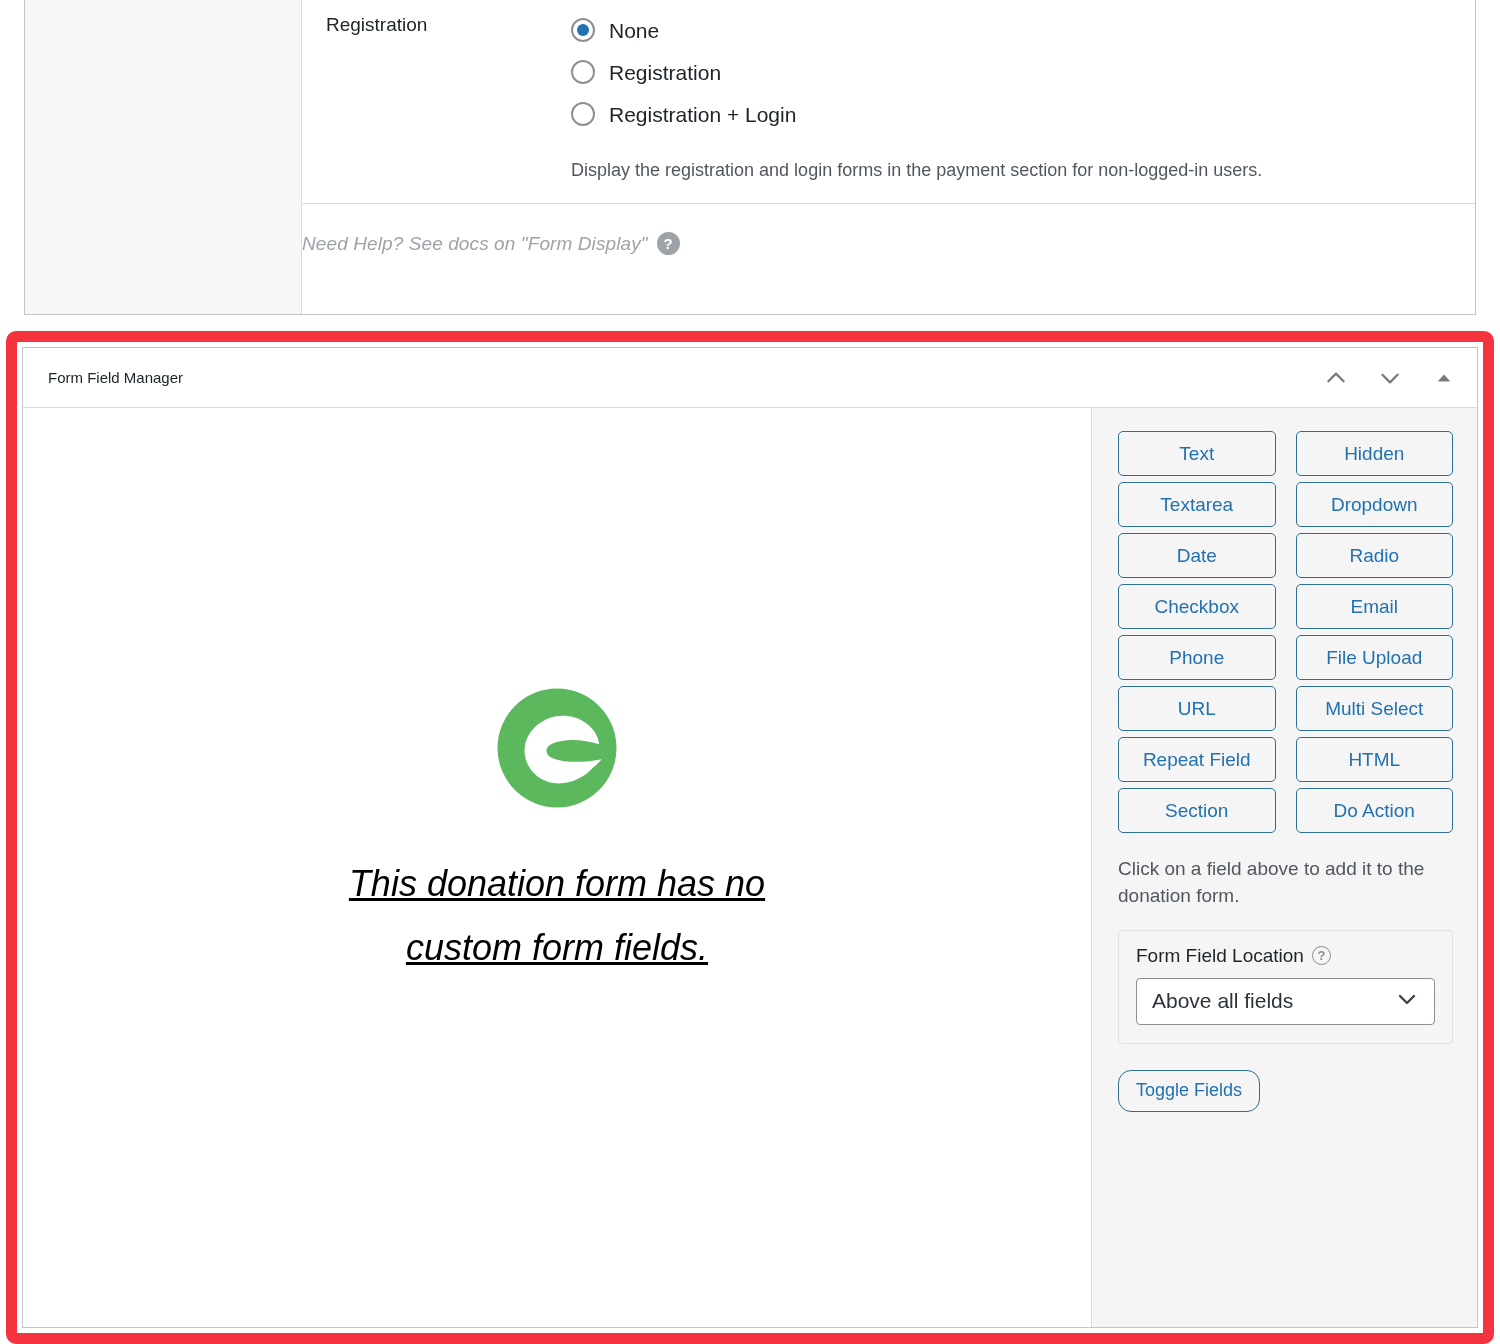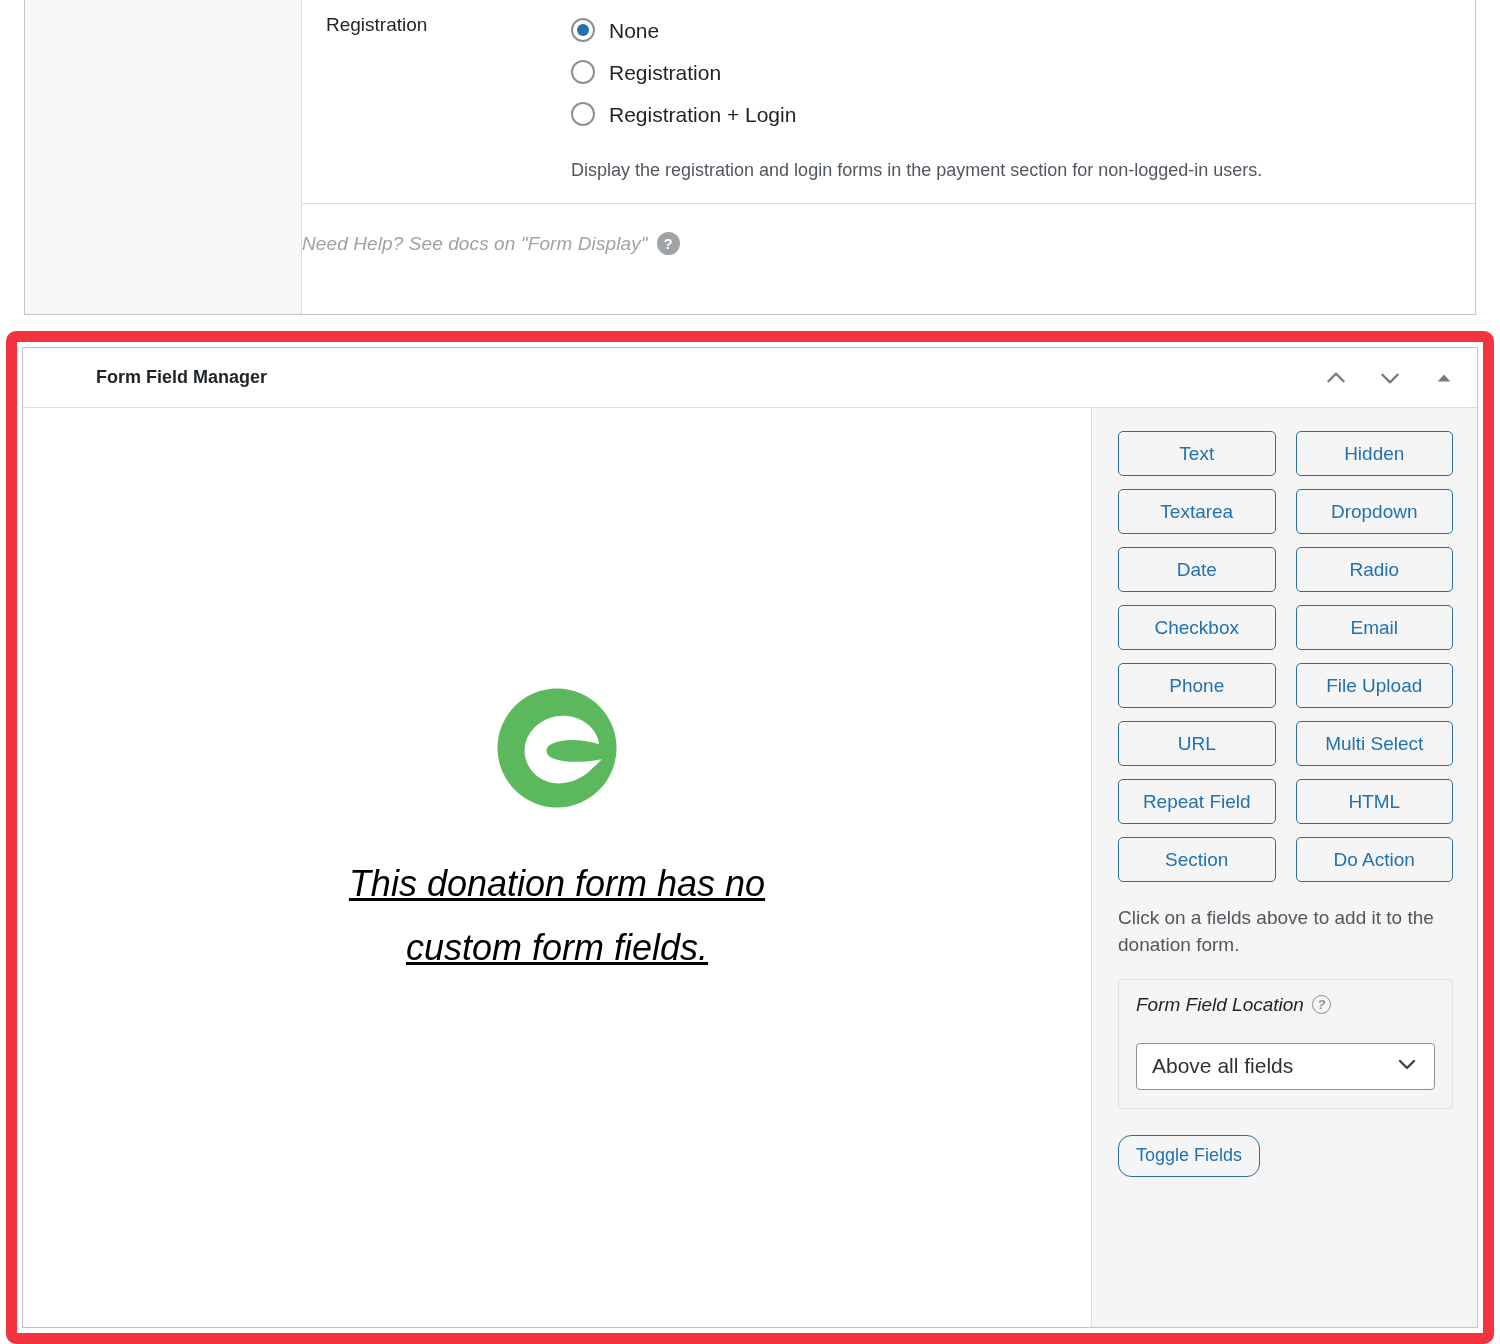--- a/index.html
+++ b/index.html
@@ -162,24 +162,23 @@
     height: 60px;
     flex: 0 0 60px;
     border-bottom: 1px solid #dcdcde;
     display: flex;
     align-items: center;
     justify-content: space-between;
     padding: 0 18px 0 25px;
     box-sizing: border-box;
   }
   .ffm-title {
-    font-size: 18px;
-    font-weight: bold;
+    font-size: 15px;
+    font-weight: normal;
     color: #1d2327;
-    margin-left: 48px;
   }
   .ffm-header-actions {
     display: flex;
     align-items: center;
     gap: 24px;
   }
   .hdr-icon {
     width: 30px;
     height: 30px;
     display: flex;
@@ -223,21 +222,21 @@
     flex: 0 0 386px;
     background: #f5f5f5;
     border-left: 1px solid #dcdcde;
     box-sizing: border-box;
     padding: 23px 24px 0 26px;
   }
 
   .field-grid {
     display: grid;
     grid-template-columns: 1fr 1fr;
-    gap: 13px 20px;
+    gap: 6px 20px;
   }
   .field-btn {
     height: 45px;
     border: 1px solid #2c6e94;
     border-radius: 5px;
     background: #f5f5f5;
     color: #2271b1;
     font-size: 19px;
     font-family: "Liberation Sans", sans-serif;
     cursor: pointer;
@@ -261,22 +260,21 @@
     border-radius: 4px;
     background: #f5f5f5;
     padding: 14px 17px 18px 17px;
     box-sizing: border-box;
   }
   .location-label {
     font-size: 19px;
     color: #1d2327;
     display: flex;
     align-items: center;
-    margin-bottom: 27px;
-    font-style: italic;
+    margin-bottom: 11px;
   }
   .loc-help-icon {
     width: 19px;
     height: 19px;
     border-radius: 50%;
     border: 1.6px solid #8c8f94;
     color: #8c8f94;
     font-size: 13px;
     display: inline-flex;
     align-items: center;
@@ -428,21 +426,21 @@
           <button class="field-btn">Phone</button>
           <button class="field-btn">File Upload</button>
           <button class="field-btn">URL</button>
           <button class="field-btn">Multi Select</button>
           <button class="field-btn">Repeat Field</button>
           <button class="field-btn">HTML</button>
           <button class="field-btn">Section</button>
           <button class="field-btn">Do Action</button>
         </div>
 
-        <div class="sidebar-hint">Click on a fields above to add it to the donation form.</div>
+        <div class="sidebar-hint">Click on a field above to add it to the donation form.</div>
 
         <div class="location-box">
           <div class="location-label">
             <span>Form Field Location</span>
             <span class="loc-help-icon">?</span>
           </div>
           <div class="location-select">
             <span class="location-select-value">Above all fields</span>
             <span>
               <svg width="24" height="24" viewBox="0 0 24 24" fill="none" stroke="#3c434a" stroke-width="2.4" stroke-linecap="round" stroke-linejoin="round">

